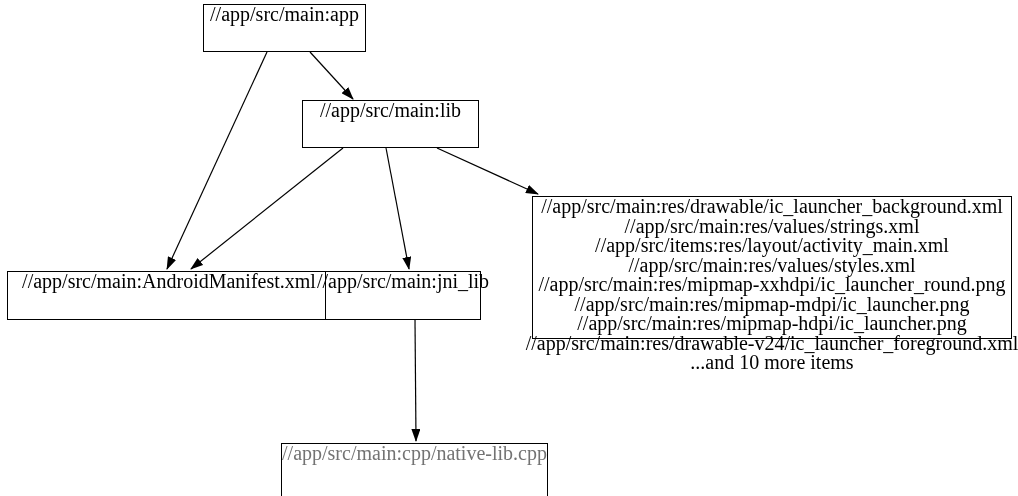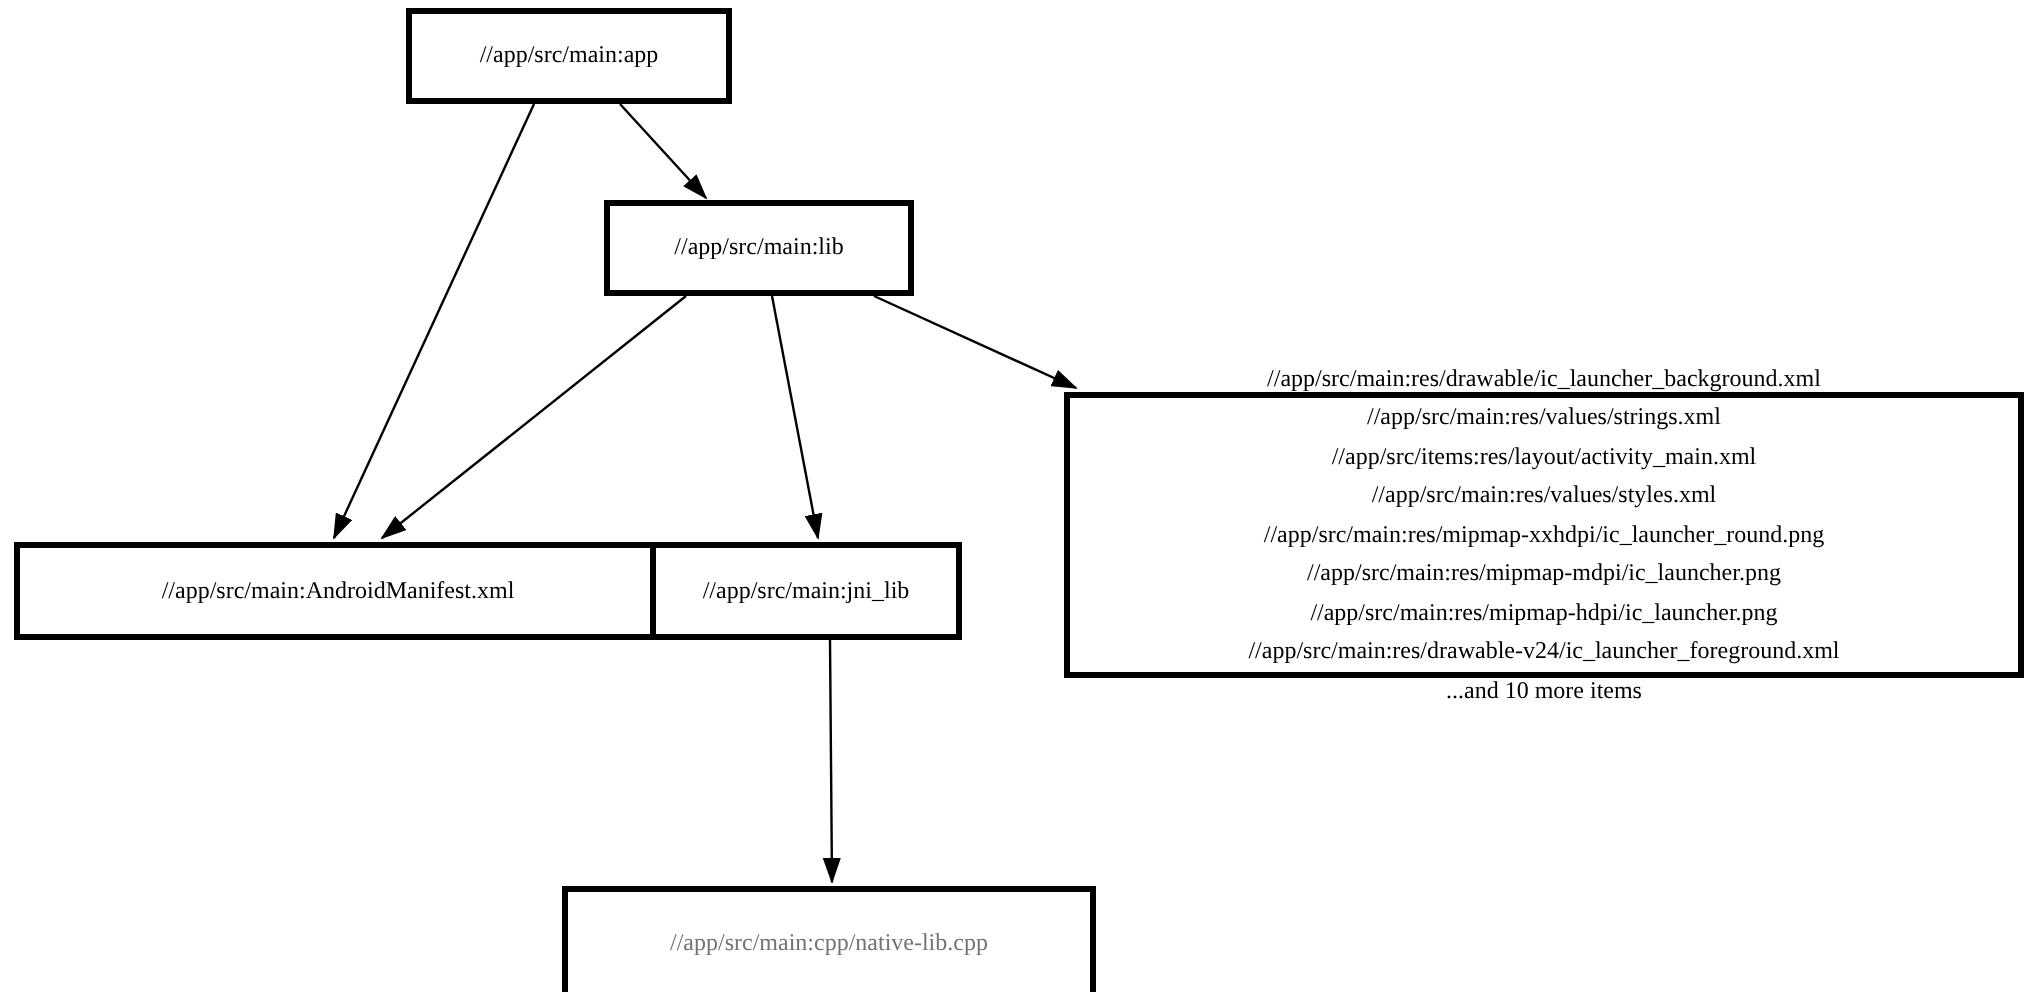--- a/index.html
+++ b/index.html
@@ -18,29 +18,28 @@
   .edge-layer {
     position: absolute;
     left: 0;
     top: 0;
     width: 1018px;
     height: 496px;
   }
   .node {
     position: absolute;
     box-sizing: border-box;
-    border: 3px solid #fca5a5;
+    border: 1px solid #fca5a5;
     background: #ffffff;
     color: #000000;
     display: flex;
     flex-direction: column;
     align-items: center;
-    justify-content: center;
     text-align: center;
-    font-size: 12px;
+    font-size: 20px;
   }
   .node .label-line {
     white-space: nowrap;
     line-height: 19.5px;
   }
 </style>
 </head>
 <body>
 
 <div class="canvas" id="graph-canvas">
@@ -56,21 +55,21 @@
         <line x1="343" y1="148" x2="191" y2="269" stroke="#000000" stroke-width="1.2" marker-end="url(#arrowhead)"></line>
         <line x1="386" y1="148" x2="409" y2="269" stroke="#000000" stroke-width="1.2" marker-end="url(#arrowhead)"></line>
         <line x1="437" y1="148" x2="538" y2="194" stroke="#000000" stroke-width="1.2" marker-end="url(#arrowhead)"></line>
         <line x1="415" y1="320" x2="416" y2="441" stroke="#000000" stroke-width="1.2" marker-end="url(#arrowhead)"></line>
       </g>
   </svg>
   <div id="node-group">
       <div class="node" style="left: 203px; top: 4px; width: 163px; height: 48px; border-color: rgb(0, 0, 0); color: rgb(0, 0, 0);">
         <div class="label-line">//app/src/main:app</div>
       </div>
-      <div class="node" style="left: 302px; top: 100px; width: 155px; height: 48px; border-color: rgb(0, 0, 0); color: rgb(0, 0, 0);">
+      <div class="node" style="left: 302px; top: 100px; width: 177px; height: 48px; border-color: rgb(0, 0, 0); color: rgb(0, 0, 0);">
         <div class="label-line">//app/src/main:lib</div>
       </div>
       <div class="node" style="left: 7px; top: 271px; width: 324px; height: 49px; border-color: rgb(0, 0, 0); color: rgb(0, 0, 0);">
         <div class="label-line">//app/src/main:AndroidManifest.xml</div>
       </div>
       <div class="node" style="left: 325px; top: 271px; width: 156px; height: 49px; border-color: rgb(0, 0, 0); color: rgb(0, 0, 0);">
         <div class="label-line">//app/src/main:jni_lib</div>
       </div>
       <div class="node" style="left: 532px; top: 196px; width: 480px; height: 143px; border-color: rgb(0, 0, 0); color: rgb(0, 0, 0);">
         <div class="label-line">//app/src/main:res/drawable/ic_launcher_background.xml</div>

